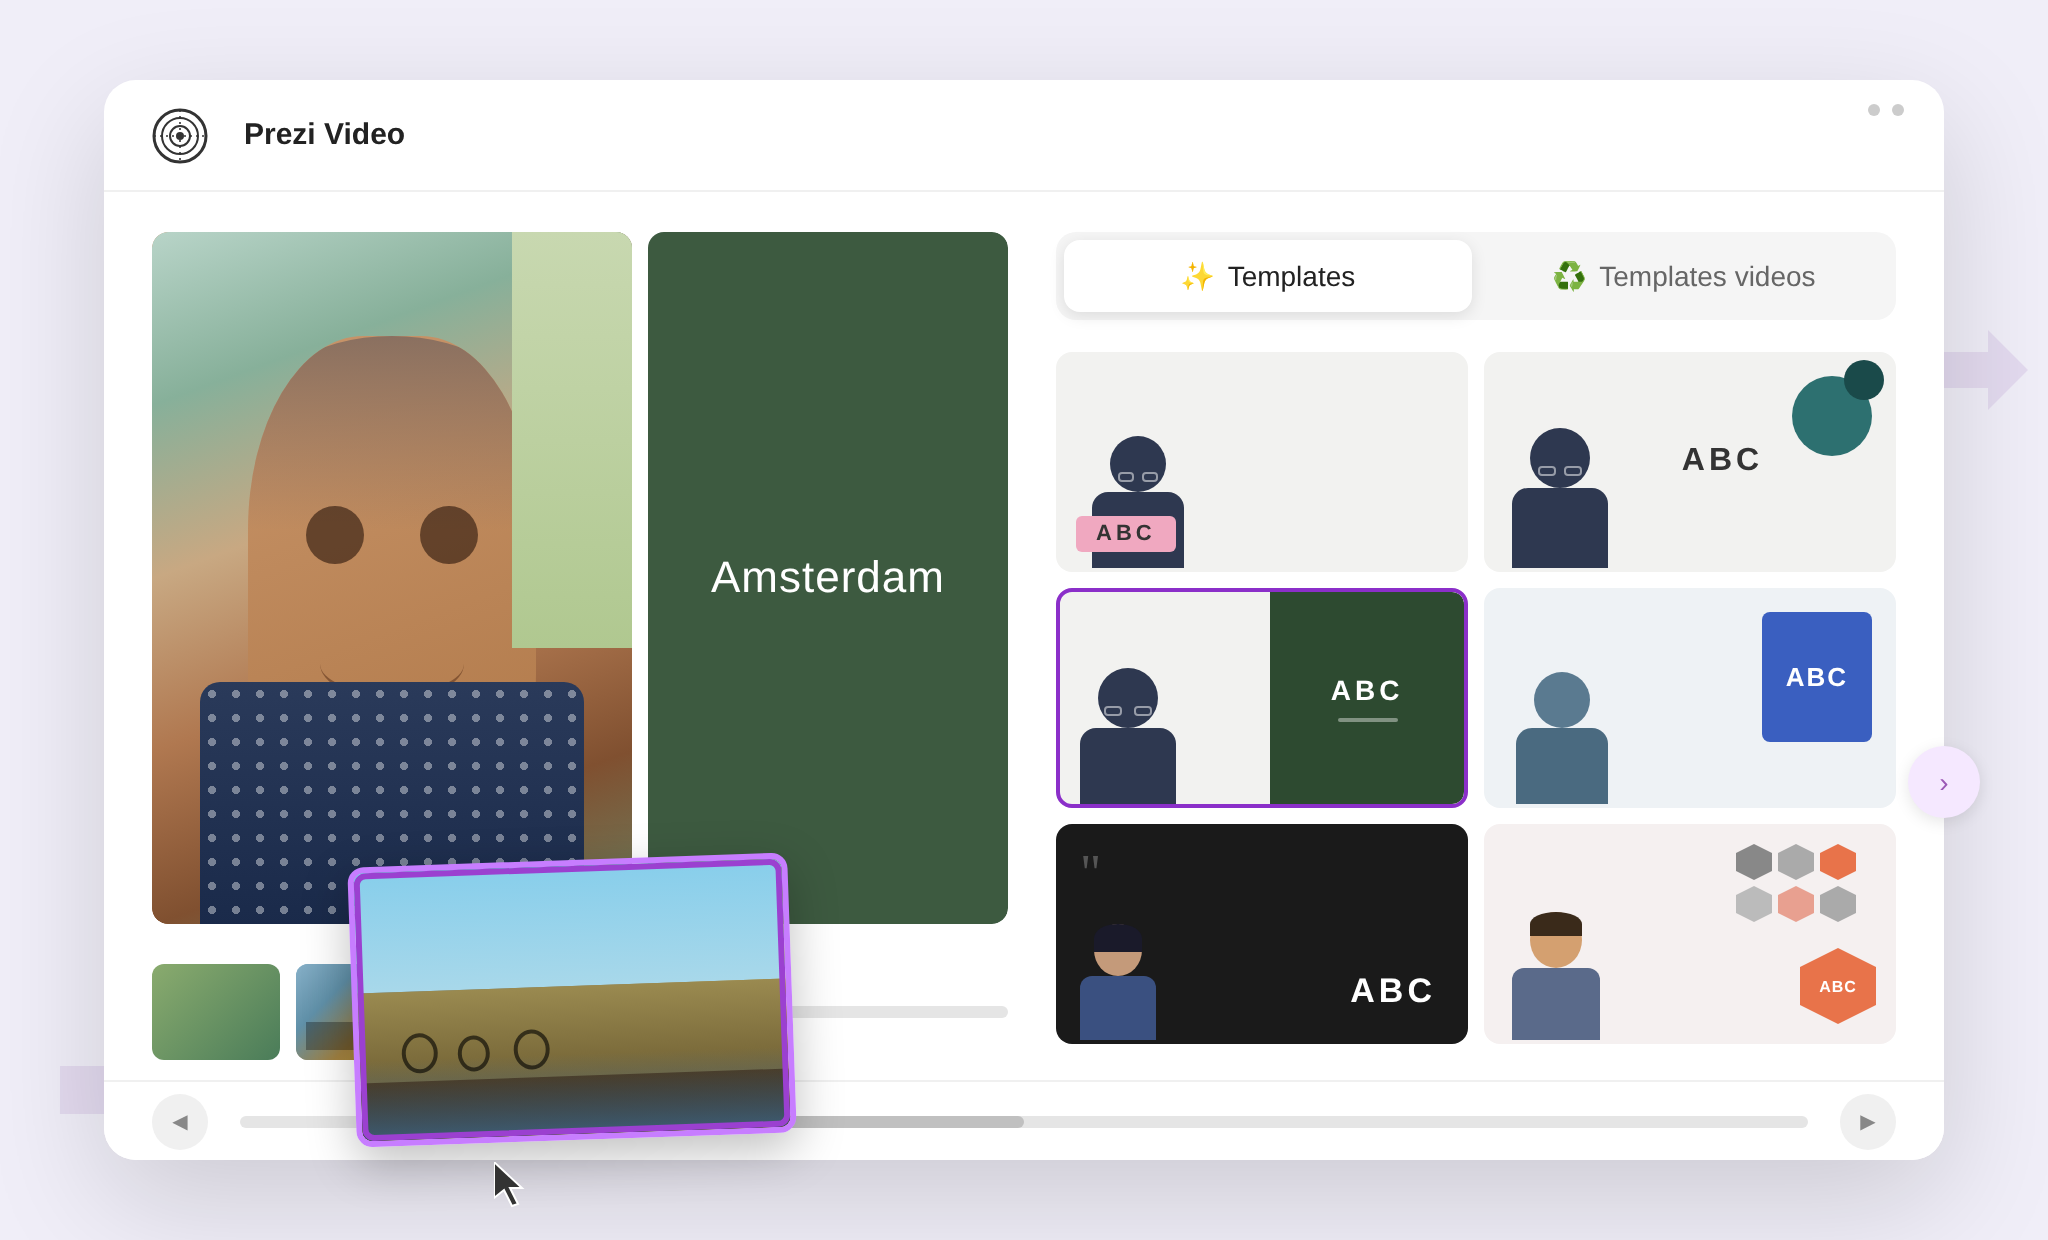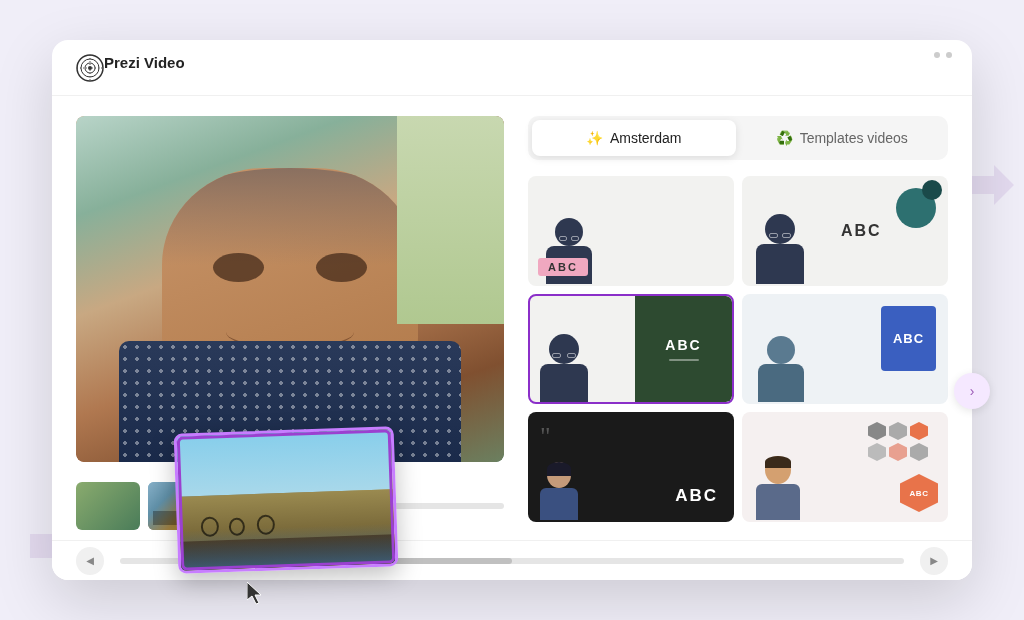--- a/index.html
+++ b/index.html
@@ -37,22 +37,22 @@
     
     .window-header {
       display: flex;
       align-items: center;
       padding: 16px 24px;
       border-bottom: 1px solid #f0f0f0;
       height: 56px;
     }
     .logo-container {
       display: flex;
-      align-items: flex-start;
-      gap: 0;
+      align-items: center;
+      gap: 18px;
     }
     .logo-icon {
       width: 28px;
       height: 28px;
     }
     .logo-text {
       font-size: 15px;
       font-weight: 600;
       color: #222;
     }
@@ -437,20 +437,23 @@
 
             <div style="position:absolute;bottom:0;left:10%;width:80%;height:35%;background:linear-gradient(to top,#1a2a4a,#2a3a5a);border-radius:10px 10px 0 0;overflow:hidden;">
 
               <div style="position:absolute;inset:0;background-image:radial-gradient(circle,rgba(255,255,255,0.4) 2px,transparent 2px);background-size:12px 12px;"></div>
             </div>
 
             <div style="position:absolute;top:0;right:0;width:25%;height:60%;background:linear-gradient(to bottom,#c8d8b0,#b0c890);"></div>
           </div>
         </div>
 
+        <div class="preview-slide">
+          <span class="slide-title">Amsterdam</span>
+        </div>
       </div>
 
       <div class="thumbnail-strip" style="margin-top: 8px;">
         <div class="thumbnail thumb-1"></div>
         <div class="thumbnail thumb-2">
           <div style="width:100%;height:100%;background:linear-gradient(135deg,#87b0c8 0%,#6090a8 30%,#a08040 60%,#c8a030 100%);position:relative;">
             <div style="position:absolute;bottom:5px;left:5px;right:5px;height:30%;background:rgba(0,0,0,0.3);"></div>
           </div>
         </div>
         <div class="scrollbar-container">
@@ -479,21 +482,21 @@
         <div style="position:absolute;inset:0;border:3px solid #9b40d0;border-radius:6px;pointer-events:none;"></div>
       </div>
 
     </div>
 
     <div class="right-panel">
 
       <div class="tabs">
         <div class="tab active">
           <span class="tab-icon">✨</span>
-          <span>Amsterdam</span>
+          <span>Templates</span>
         </div>
         <div class="tab inactive">
           <span class="tab-icon">♻️</span>
           <span>Templates videos</span>
         </div>
       </div>
 
       <div class="template-grid">
 
         <div class="template-card tc-bg-light">

